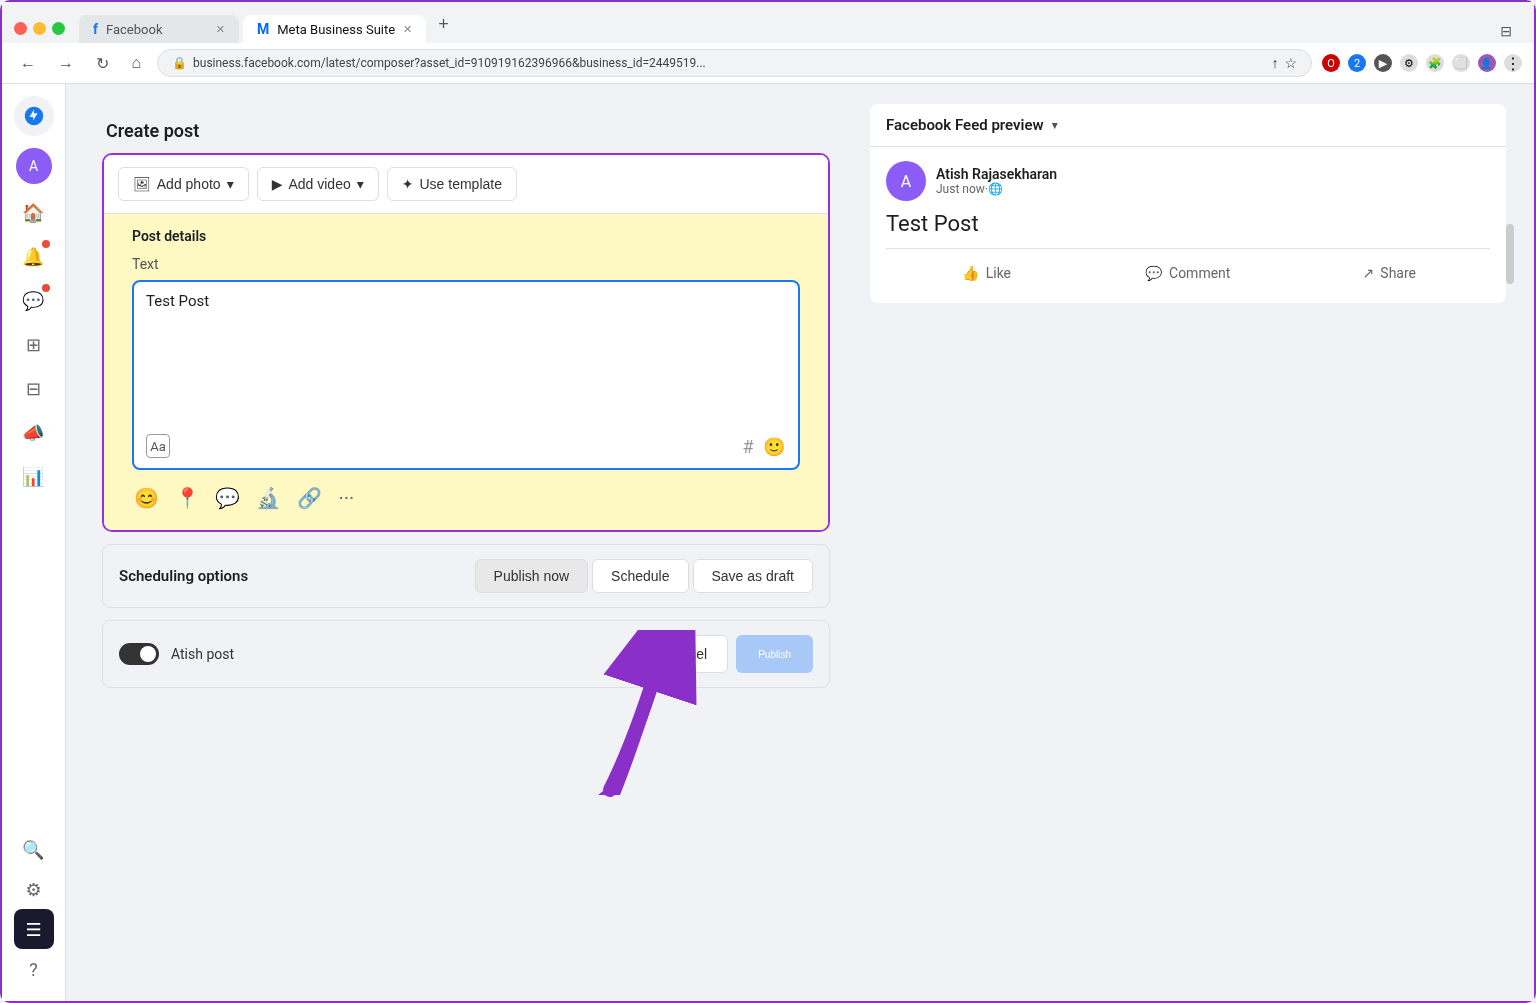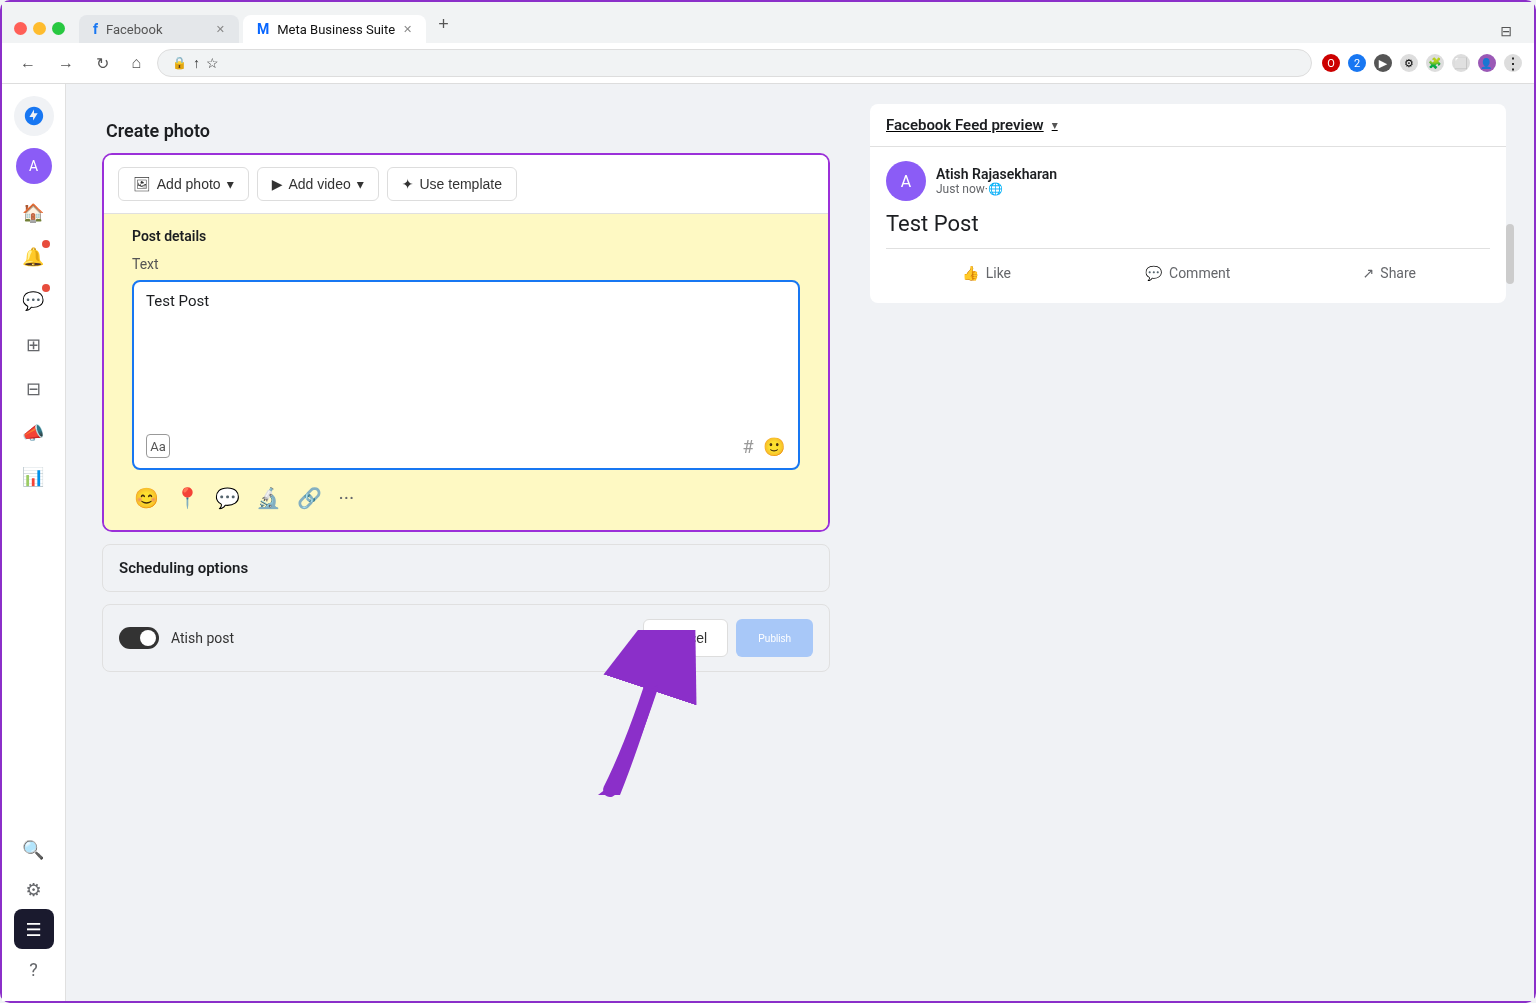--- a/index.html
+++ b/index.html
@@ -259,21 +259,20 @@
 
     .preview-header {
       background: #fff;
       border-radius: 8px 8px 0 0;
       padding: 12px 16px;
       display: flex;
       align-items: center;
       gap: 8px;
       margin-bottom: 0;
       border-bottom: 1px solid #e0e0e0;
-      text-decoration: underline;
     }
     .preview-title { font-size: 15px; font-weight: 600; color: #1c1e21; }
     .dropdown-icon { font-size: 12px; color: #555; }
 
     .preview-card {
       background: #fff;
       border-radius: 0 0 8px 8px;
       padding: 14px 16px;
     }
     .preview-user-row {
@@ -351,20 +350,21 @@
     </div>
   </div>
 
   <div class="address-bar-row">
     <button class="nav-btn">←</button>
     <button class="nav-btn">→</button>
     <button class="nav-btn">↻</button>
     <button class="nav-btn">⌂</button>
     <div class="address-bar">
       <span style="font-size:12px;">🔒</span>
+      <span class="address-bar-text">business.facebook.com/latest/composer?asset_id=910919162396966&amp;business_id=2449519...</span>
       <span style="font-size:14px;">↑</span>
       <span style="font-size:14px;">☆</span>
     </div>
     <div class="toolbar-icons">
       <div class="toolbar-icon red-icon">O</div>
       <div class="toolbar-icon blue-icon">2</div>
       <div class="toolbar-icon" style="background:#555;color:#fff;">▶</div>
       <div class="toolbar-icon">⚙</div>
       <div class="toolbar-icon">🧩</div>
       <div class="toolbar-icon">⬜</div>
@@ -402,21 +402,21 @@
         <div class="sidebar-icon-btn">🔍</div>
         <div class="sidebar-icon-btn">⚙</div>
         <div class="sidebar-icon-btn active">☰</div>
         <div class="sidebar-icon-btn">?</div>
       </div>
     </div>
 
     <div class="page-area">
 
       <div style="flex:0 0 760px;">
-        <h1 class="composer-header">Create photo</h1>
+        <h1 class="composer-header">Create post</h1>
 
         <div class="composer-body">
 
           <div class="composer-toolbar">
             <button class="composer-tool-btn">
               <span>🖼</span>
               <span>Add photo</span>
               <span>▾</span>
             </button>
             <button class="composer-tool-btn">
@@ -453,20 +453,25 @@
               <span class="bottom-tool">💬</span>
               <span class="bottom-tool">🔬</span>
               <span class="bottom-tool">🔗</span>
               <span class="bottom-tool">···</span>
             </div>
           </div>
         </div>
 
         <div class="scheduling-section">
           <span class="scheduling-label">Scheduling options</span>
+          <div class="schedule-btns">
+            <button class="schedule-btn active">Publish now</button>
+            <button class="schedule-btn">Schedule</button>
+            <button class="schedule-btn">Save as draft</button>
+          </div>
         </div>
 
         <div class="boost-section">
           <div class="boost-toggle">
             <div class="boost-toggle-knob"></div>
           </div>
           <span class="boost-label">Atish post</span>
           <div class="action-btns">
             <button class="cancel-btn">Cancel</button>
             <button class="publish-btn">Publish</button>

